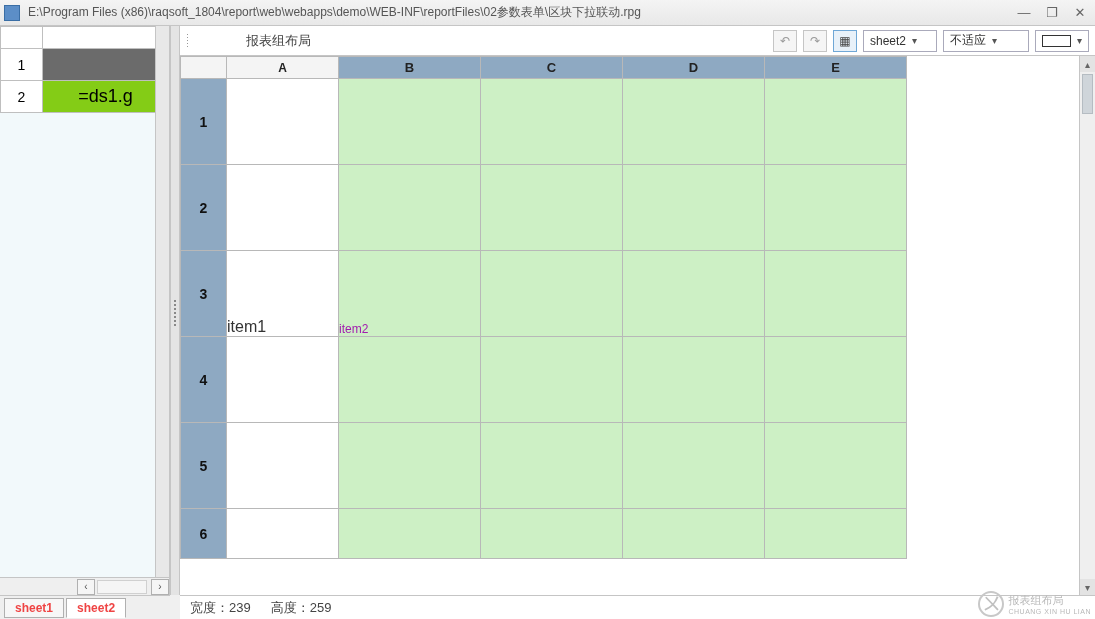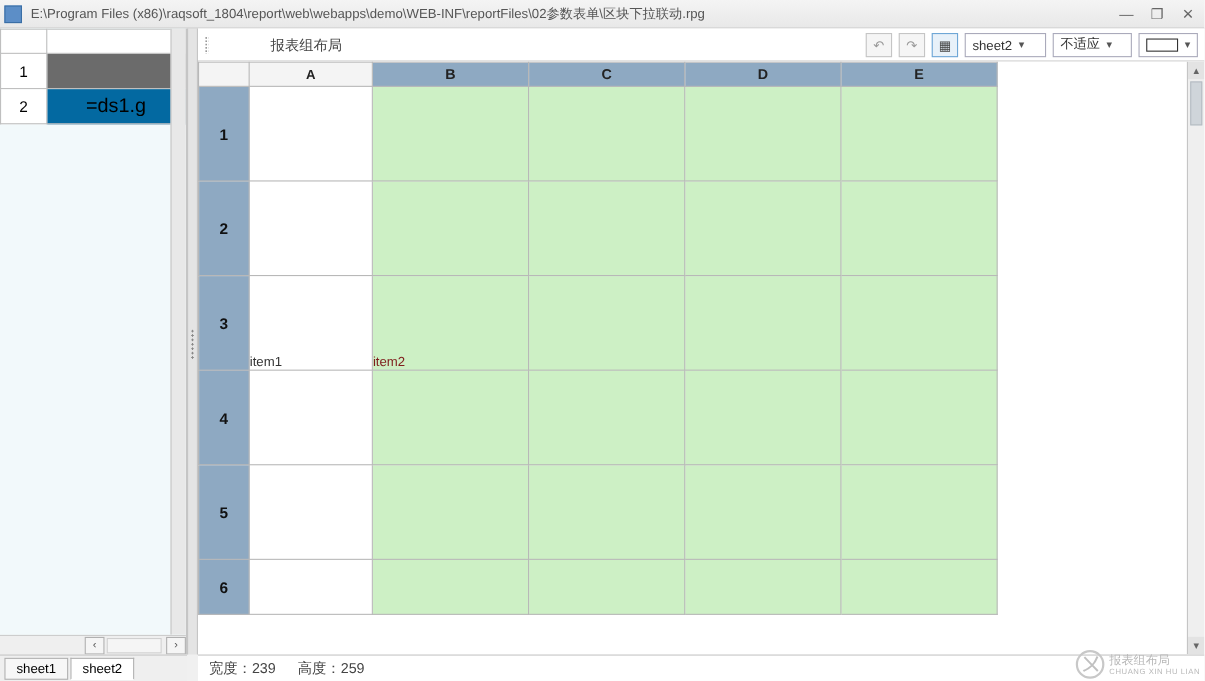--- a/index.html
+++ b/index.html
@@ -72,21 +72,21 @@
   .mini-grid thead th {
     background: #fff;
     font-weight: normal;
     height: 22px;
   }
   .mini-grid .rowhdr {
     width: 42px;
     background: #fff;
   }
   .mini-grid .sel-cell { background: #6b6b6b; }
-  .mini-grid .formula-cell { background: #0369a1; font-size: 18px; }
+  .mini-grid .formula-cell { background: #84cc16; font-size: 18px; }
   .mini-scroll-v {
     position: absolute; right: 0; top: 0; bottom: 0; width: 14px;
     background: #e8e8e8; border-left: 1px solid #c5c5c5;
   }
   .mini-scroll-h {
     height: 18px;
     display: flex;
     align-items: center;
     justify-content: flex-end;
     background: #efefef;
@@ -163,21 +163,21 @@
     display: flex; align-items: center;
     padding: 0 6px;
     font-size: 12px;
     color: #333;
     position: relative;
   }
   .select .arrow {
     margin-left: 6px; font-size: 10px; color: #555;
   }
   .sel-sheet { width: 74px; }
-  .sel-fit   { width: 72px; }
+  .sel-fit   { width: 86px; }
   .sel-color { width: 54px; }
   .sel-color .swatch {
     display:inline-block; width: 30px; height: 12px; border: 1px solid #333; background:#fff;
   }
 
   
   .sheet-wrap {
     flex: 1;
     position: relative;
     overflow: hidden;
@@ -221,22 +221,22 @@
   .colA-hdr { background: #f4f4f4; color:#222; font-weight:bold; border-bottom:2px solid #7e9cb8; }
   .rownum {
     width: 46px;
     background: #8ea9c2;
     color: #111;
     font-weight: bold;
     text-align: center;
     font-size: 14px;
   }
   .row-h { height: 86px; }
-  .colA { width: 112px; background: #fff; vertical-align: top; font-size:12px; color:#333;}
-  .colB, .colC, .colE { width: 142px; background: #cdf0c5; vertical-align: top; font-size:12px; color:#7f1d1d;}
+  .colA { width: 112px; background: #fff; vertical-align: top; font-size:16px; color:#333;}
+  .colB, .colC, .colE { width: 142px; background: #cdf0c5; vertical-align: top; font-size:12px; color:#a21caf;}
   .colD { width: 142px; background: #cdf0c5; border-right: 1px dotted #333 !important; vertical-align: top; font-size:12px;}
   .blank-right { background:#fff; border:none !important; width: 170px;}
   .blank-right-hdr {background:#fff; border:none !important;}
 
   
   .left-tabs {
     position: absolute;
     left: 0; bottom: 0;
     height: 24px;
     display: flex;
@@ -245,21 +245,22 @@
     gap: 2px;
     background: #efefef;
     border-top: 1px solid #c5c5c5;
     width: 170px;
   }
   .sheet-tab {
     padding: 2px 10px;
     border: 1px solid #b0b0b0;
     background: #f7f7f7;
     font-size: 12px;
-    color: #000000;
+    color: #ef4444;
+    font-weight: bold;
   }
   .sheet-tab.active { background: #fff; border-bottom-color: #fff; }
 
   .statusbar {
     position: absolute;
     left: 180px; right: 0; bottom: 0;
     height: 24px;
     display: flex;
     align-items: center;
     padding: 0 10px;

